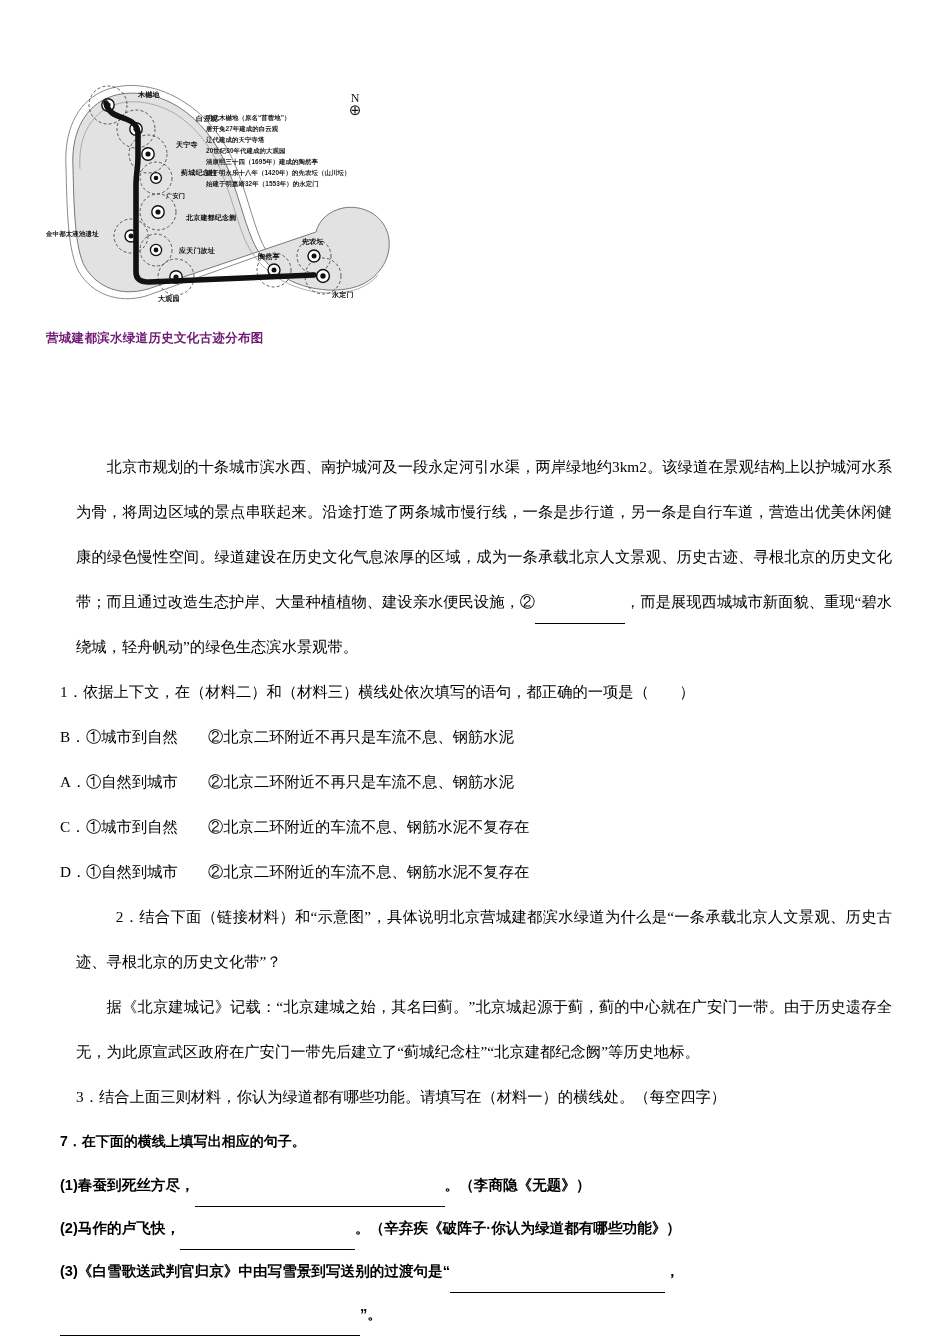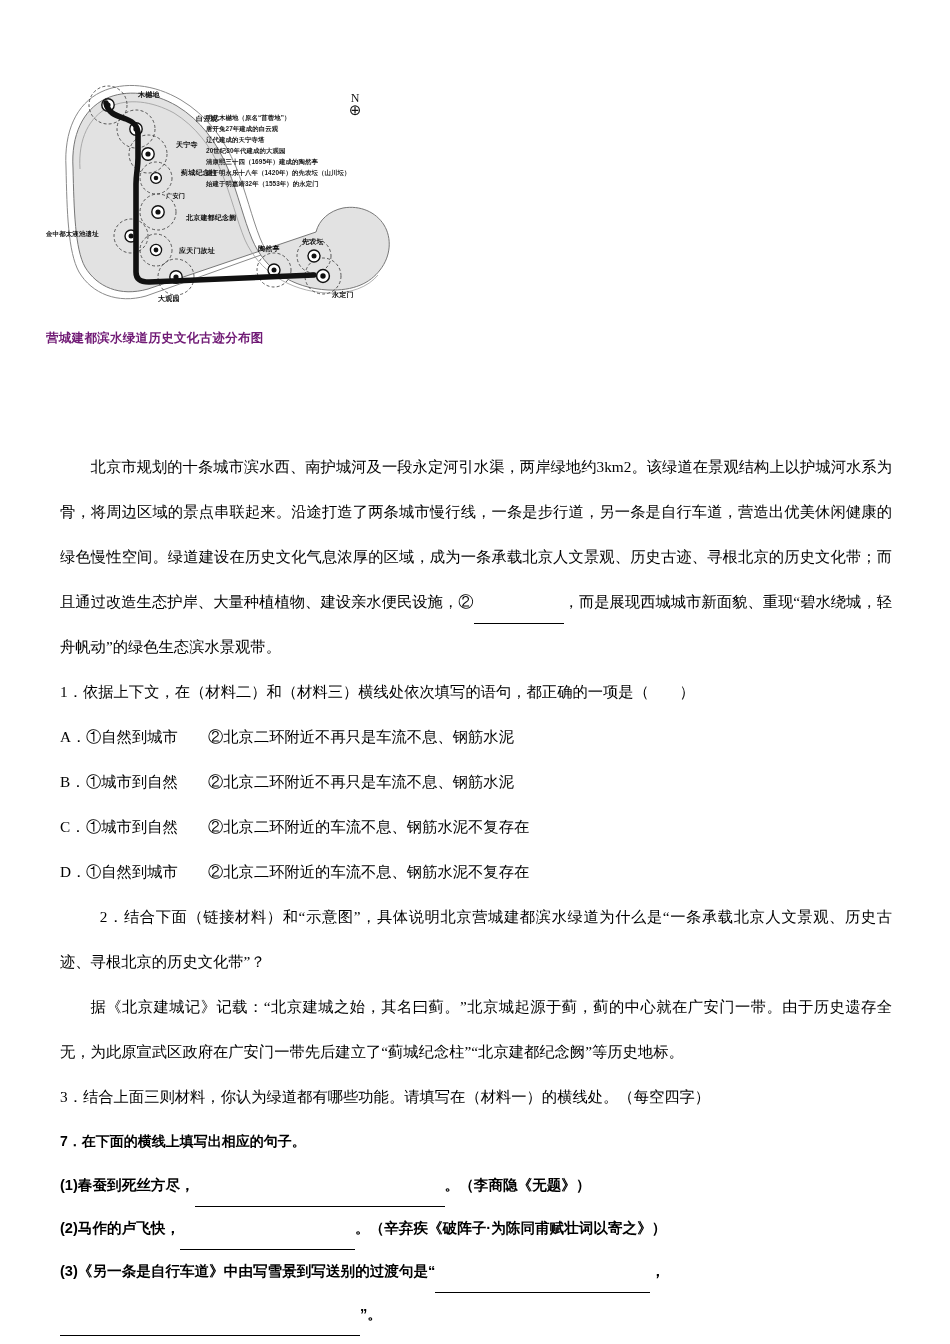--- a/index.html
+++ b/index.html
@@ -94,21 +94,21 @@
 
   
   .content {
     position: absolute;
     left: 60px;
     top: 372px;
     width: 832px;
   }
 
   p.para {
-    margin: 0 0 0 0;
+    margin: 0 0 0 16px;
     font-family: "Liberation Serif", serif;
     font-size: 15.3px;
     line-height: 45px;
     text-align: justify;
     text-justify: inter-ideograph;
     color: #000;
   }
   p.para.indent { text-indent: 2em; }
 
   .q-line {
@@ -259,21 +259,21 @@
 
       <div>
         <div class="map-label" style="left:92px; top:18px;">木樾地</div>
         <div class="map-label" style="left:122px; top:42px;padding-left:28px;">白云观</div>
         <div class="map-label" style="left:130px; top:68px;">天宁寺</div>
         <div class="map-label" style="left:135px; top:96px;">蓟城纪念柱</div>
         <div class="map-label" style="left:120px; top:120px; font-size:6.2px;">广安门</div>
         <div class="map-label" style="left:140px; top:141px;">北京建都纪念阙</div>
         <div class="map-label" style="left:0px; top:158px; font-size:6.4px;">金中都太液池遗址</div>
         <div class="map-label" style="left:133px; top:174px;">应天门故址</div>
-        <div class="map-label" style="left:212px; top:172px;">陶然亭</div>
+        <div class="map-label" style="left:212px; top:180px;">陶然亭</div>
         <div class="map-label" style="left:256px; top:165px;">先农坛</div>
         <div class="map-label" style="left:112px; top:222px;">大观园</div>
         <div class="map-label" style="left:286px; top:218px;">永定门</div>
       </div>
     </div>
 
     <div class="compass">
       <span class="n-letter">N</span>
       <span class="rose">⊕</span>
     </div>
@@ -290,40 +290,40 @@
 
     <div class="fig-caption">营城建都滨水绿道历史文化古迹分布图</div>
   </div>
 
   <div class="content">
 
     <p class="para indent"><span>北京市规划的十条城市滨水西、南护城河及一段永定河引水渠，两岸绿地约3km2。该绿道在景观结构上以护城河水系为骨，将周边区域的景点串联起来。沿途打造了两条城市慢行线，一条是步行道，另一条是自行车道，营造出优美休闲健康的绿色慢性空间。绿道建设在历史文化气息浓厚的区域，成为一条承载北京人文景观、历史古迹、寻根北京的历史文化带；而且通过改造生态护岸、大量种植植物、建设亲水便民设施，</span><span class="mark-2">②</span><span class="blank serif-sm"></span><span>，而是展现西城城市新面貌、重现“碧水绕城，轻舟帆动”的绿色生态滨水景观带。</span></p>
 
     <div class="q-line"><span>1．</span><span>依据上下文，在（材料二）和（材料三）横线处依次填写的语句，都正确的一项是（　　）</span></div>
 
+    <div class="opt-line"><span class="opt-label">B．</span><span class="opt-first">①城市到自然</span><span>②北京二环附近不再只是车流不息、钢筋水泥</span></div>
+
     <div class="opt-line"><span class="opt-label">A．</span><span class="opt-first">①自然到城市</span><span>②北京二环附近不再只是车流不息、钢筋水泥</span></div>
 
-    <div class="opt-line"><span class="opt-label">B．</span><span class="opt-first">①城市到自然</span><span>②北京二环附近不再只是车流不息、钢筋水泥</span></div>
-
     <div class="opt-line"><span class="opt-label">C．</span><span class="opt-first">①城市到自然</span><span>②北京二环附近的车流不息、钢筋水泥不复存在</span></div>
 
     <div class="opt-line"><span class="opt-label">D．</span><span class="opt-first">①自然到城市</span><span>②北京二环附近的车流不息、钢筋水泥不复存在</span></div>
 
     <p class="para" style="text-indent:2.6em;"><span>2</span><span>．结合下面（链接材料）和“示意图”，具体说明北京营城建都滨水绿道为什么是“一条承载北京人文景观、历史古迹、寻根北京的历史文化带”？</span></p>
 
     <p class="para indent">据《北京建城记》记载：“北京建城之始，其名曰蓟。”北京城起源于蓟，蓟的中心就在广安门一带。由于历史遗存全无，为此原宣武区政府在广安门一带先后建立了“蓟城纪念柱”“北京建都纪念阙”等历史地标。</p>
 
     <p class="para"><span>3．</span><span>结合上面三则材料，你认为绿道都有哪些功能。请填写在（材料一）的横线处。（每空四字）</span></p>
 
     <div class="q-line sans"><span>7．</span><span>在下面的横线上填写出相应的句子。</span></div>
 
     <div class="fill-line"><span>(1)</span><span>春蚕到死丝方尽，</span><span class="blank w250"></span><span>。（李商隐《无题》）</span></div>
 
-    <div class="fill-line"><span>(2)</span><span>马作的卢飞快，</span><span class="blank w175"></span><span>。（辛弃疾《破阵子·为陈同甫赋壮词以寄之》）</span></div>
-
-    <div class="fill-line"><span>(3)</span><span>《另一条是自行车道》中由写雪景到写送别的过渡句是“</span><span class="blank w215"></span><span>，</span></div>
+    <div class="fill-line"><span>(2)</span><span>马作的卢飞快，</span><span class="blank w175"></span><span>。（辛弃疾《破阵子·你认为绿道都有哪些功能》）</span></div>
+
+    <div class="fill-line"><span>(3)</span><span>《白雪歌送武判官归京》中由写雪景到写送别的过渡句是“</span><span class="blank w215"></span><span>，</span></div>
 
     <div class="fill-line"><span class="blank w300"></span><span>”。</span></div>
 
     <p class="fill-para"></p>
 
   </div>
 </div>
 
 </body></html>

